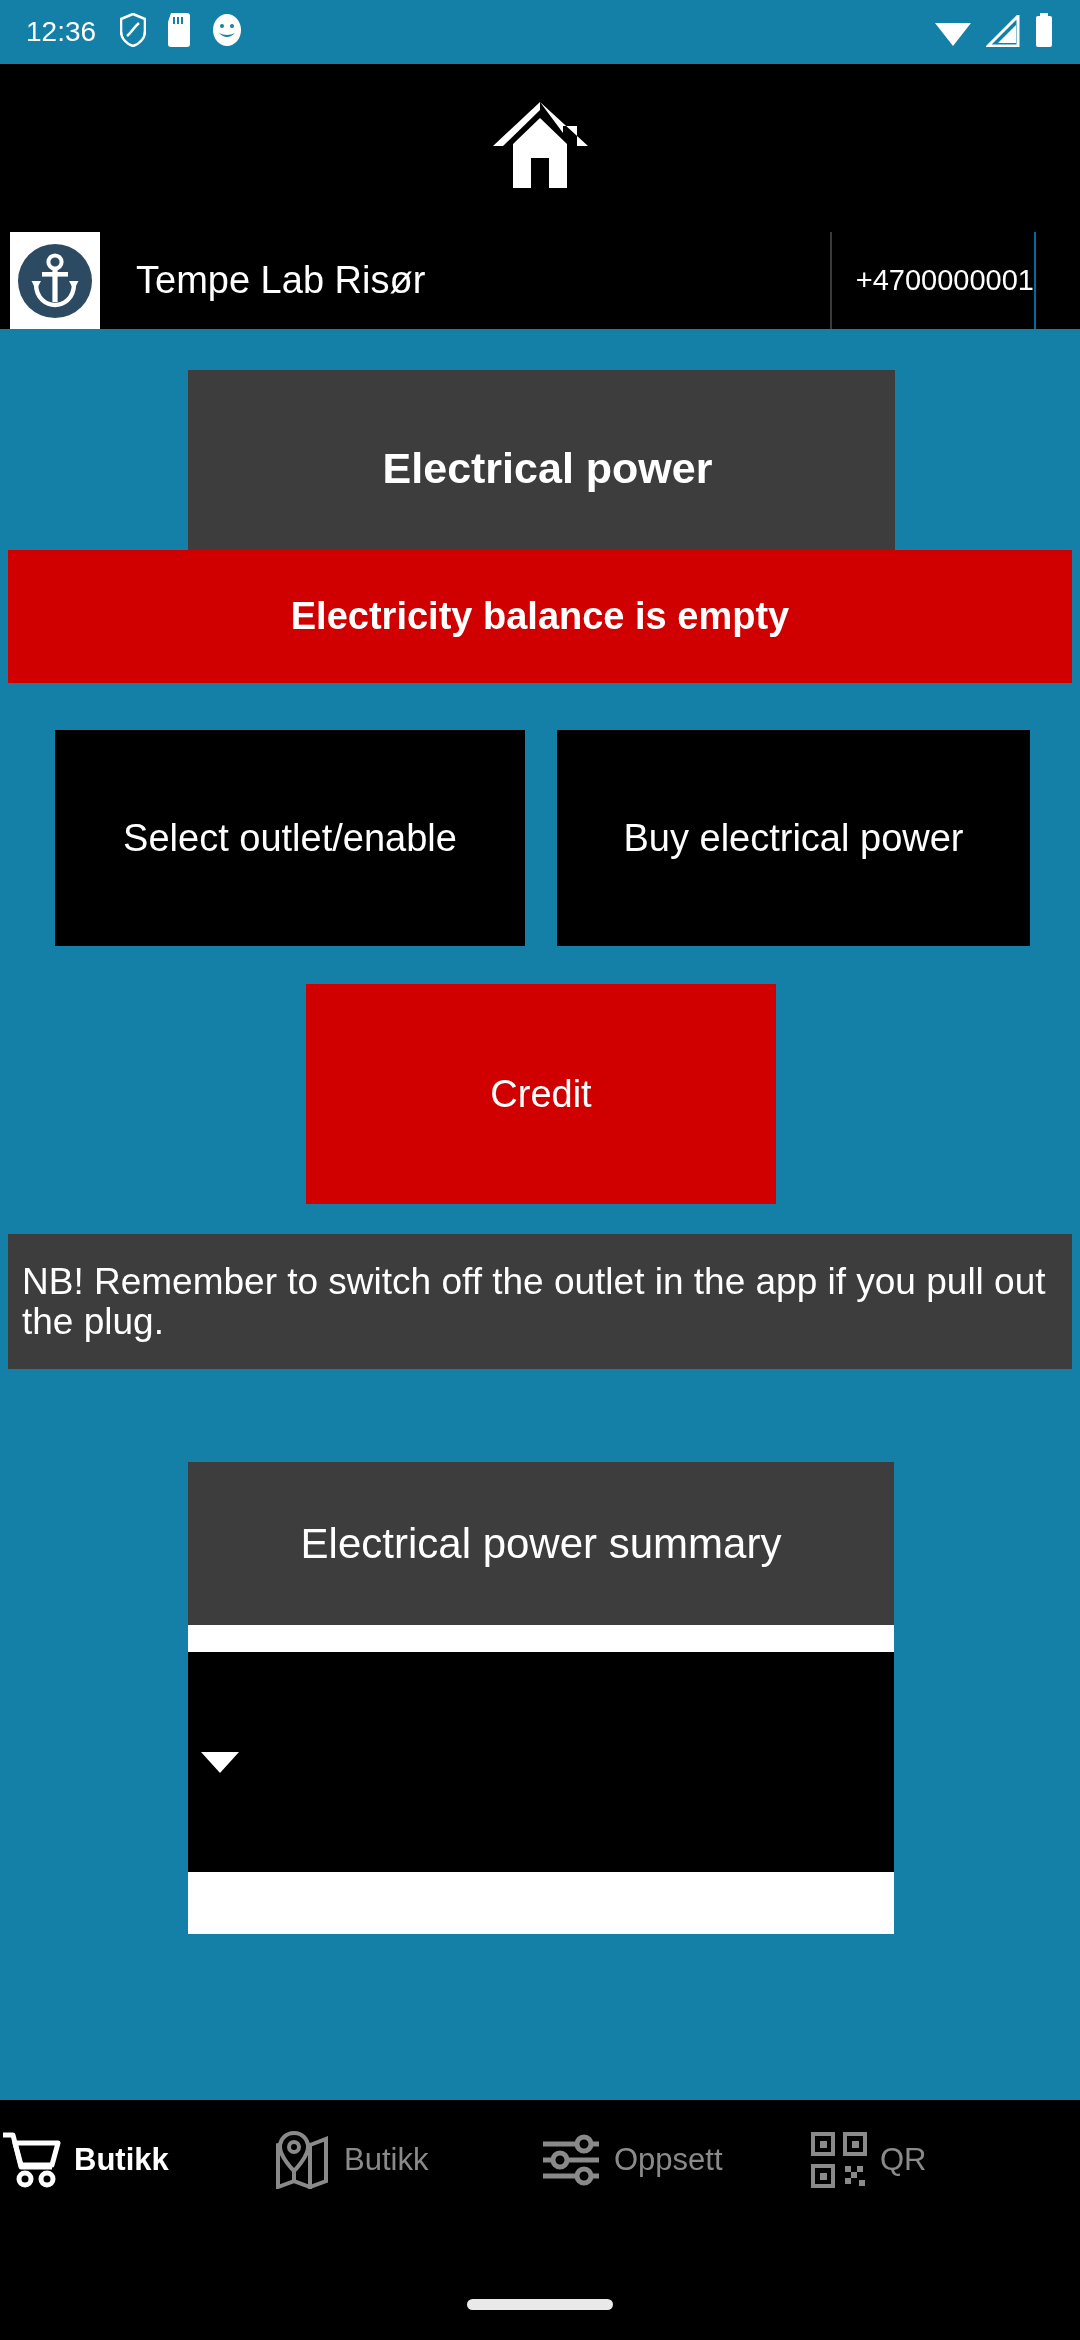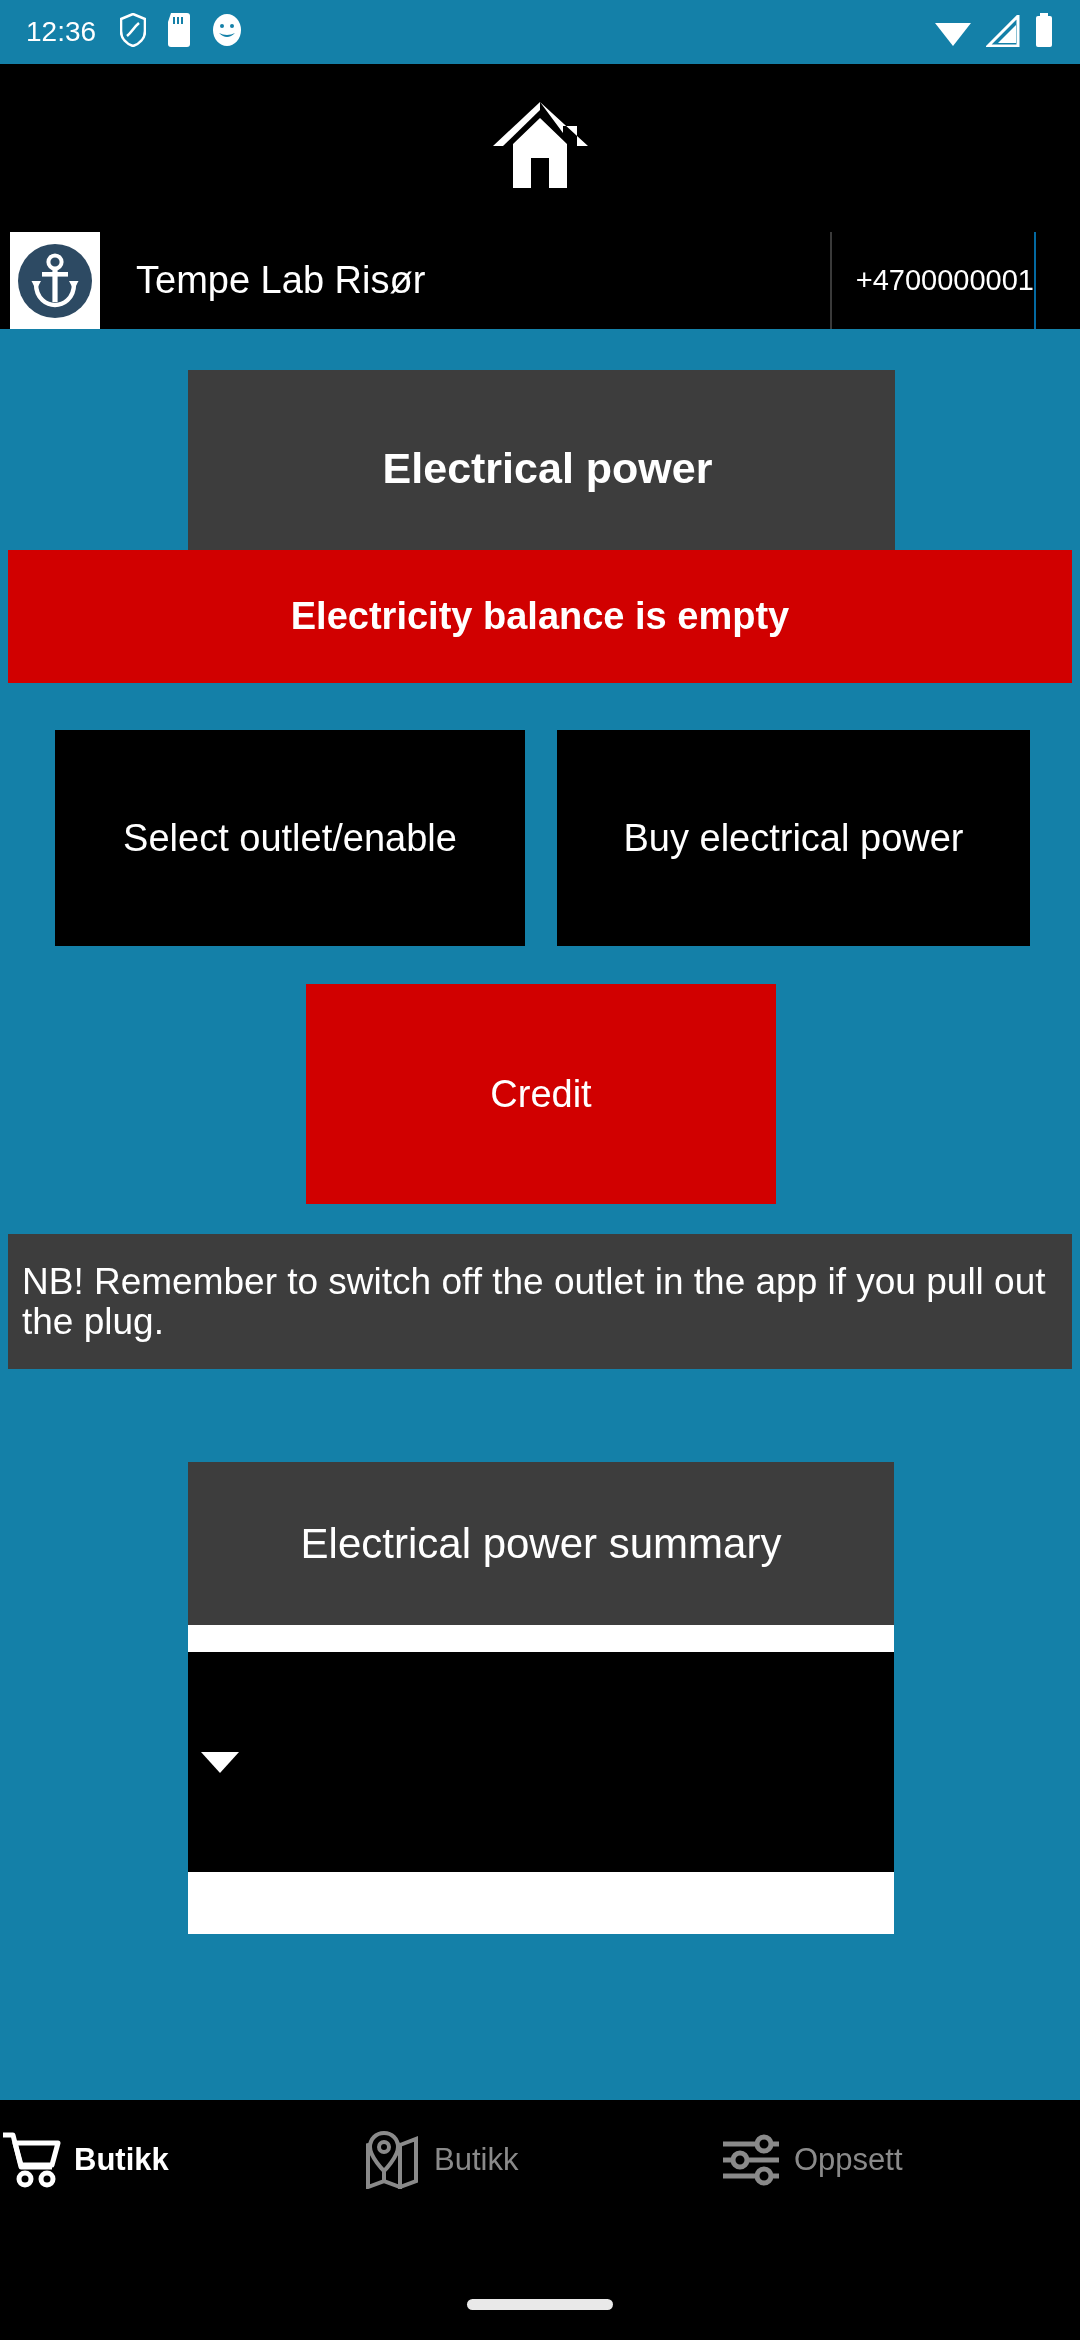--- a/index.html
+++ b/index.html
@@ -303,16 +303,38 @@
         <line x1="3" y1="29" x2="59" y2="29" stroke="#8a8a8a" stroke-width="5"></line>
         <line x1="3" y1="45" x2="59" y2="45" stroke="#8a8a8a" stroke-width="5"></line>
         <circle cx="44" cy="13" r="7" fill="#000" stroke="#8a8a8a" stroke-width="5"></circle>
         <circle cx="20" cy="29" r="7" fill="#000" stroke="#8a8a8a" stroke-width="5"></circle>
         <circle cx="44" cy="45" r="7" fill="#000" stroke="#8a8a8a" stroke-width="5"></circle>
       </svg>
     </span>
     <span class="nav-label">Oppsett</span>
   </div>
 
+  <div class="nav-item">
+    <span class="nav-ico">
+      <svg width="58" height="58" viewBox="0 0 58 58">
+        <g fill="none" stroke="#8a8a8a" stroke-width="4">
+          <rect x="3" y="3" width="20" height="20"></rect>
+          <rect x="35" y="3" width="20" height="20"></rect>
+          <rect x="3" y="35" width="20" height="20"></rect>
+        </g>
+        <g fill="#8a8a8a">
+          <rect x="10" y="10" width="7" height="7"></rect>
+          <rect x="42" y="10" width="7" height="7"></rect>
+          <rect x="10" y="42" width="7" height="7"></rect>
+          <rect x="35" y="35" width="6" height="6"></rect>
+          <rect x="47" y="35" width="6" height="6"></rect>
+          <rect x="41" y="41" width="6" height="6"></rect>
+          <rect x="35" y="47" width="6" height="6"></rect>
+          <rect x="49" y="49" width="6" height="6"></rect>
+        </g>
+      </svg>
+    </span>
+    <span class="nav-label">QR</span>
+  </div>
 
 </div>
 
 <div id="gesture-bar"></div>
 
 </body></html>

